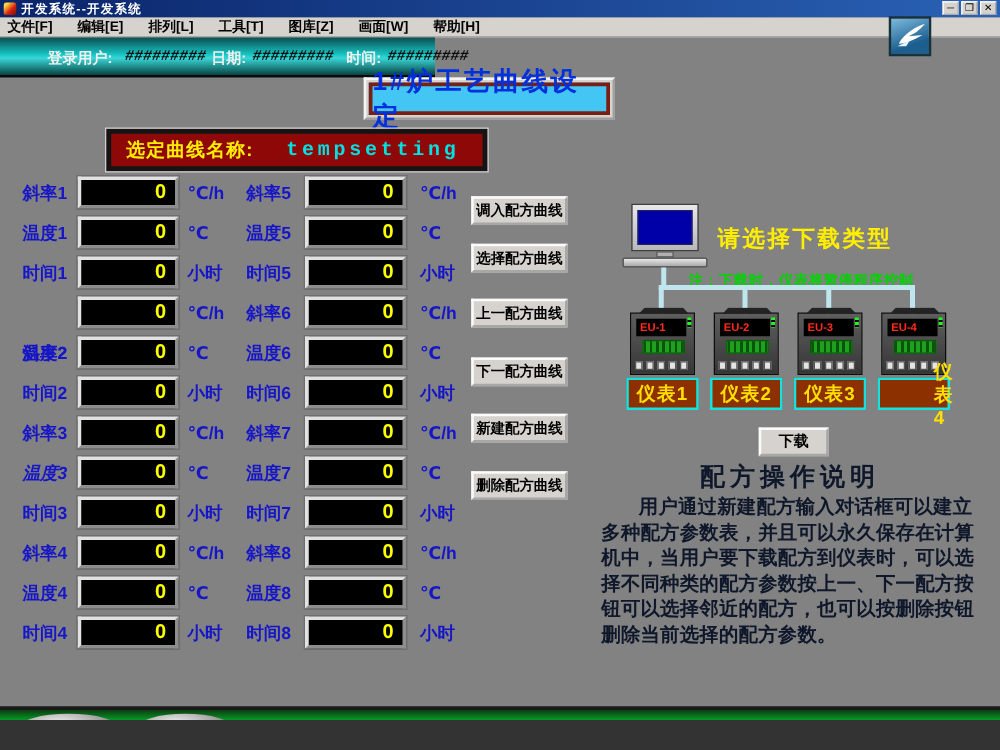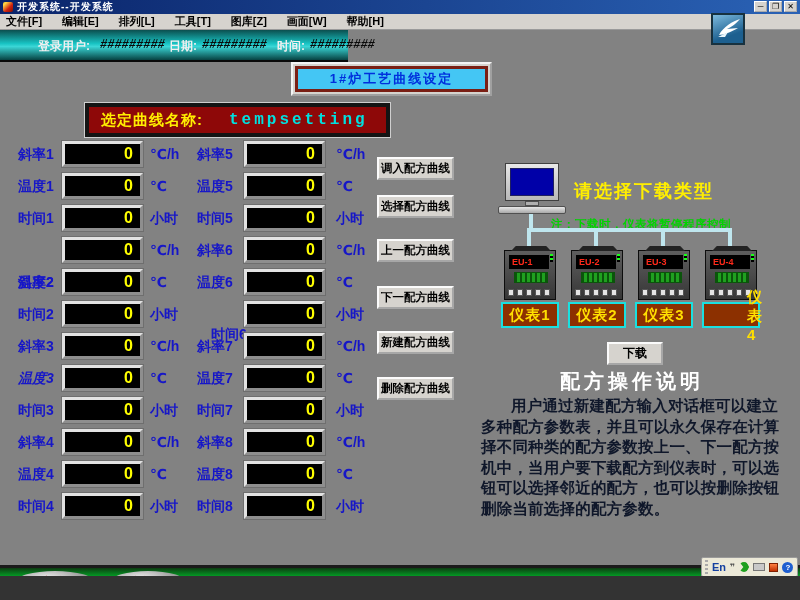--- a/index.html
+++ b/index.html
@@ -41,21 +41,21 @@
     border-radius:13px 13px 5px 5px;background:radial-gradient(circle at 40% 30%,#ff6a5a,#e01000 60%,#900000);}
   .lamp .slit{position:absolute;left:20px;top:4px;width:3px;height:13px;background:#fff;border-radius:2px;}
   .logo{position:absolute;left:711px;top:13px;width:34px;height:32px;z-index:5;
     background:linear-gradient(160deg,#7cb9dd,#1c5f8f 70%);border:2px solid #17313f;}
 
   
   .subtitle-wrap{position:absolute;left:291px;top:62px;width:201px;height:34px;
     background:#d6d3ce;border:2px outset #f4f4f4;padding:2px;}
   .subtitle{width:100%;height:100%;background:#44c6f4;border:3px solid #7a1f14;
     display:flex;align-items:center;justify-content:center;
-    color:#0030dd;font-size:13px;font-weight:bold;letter-spacing:2px;}
+    color:#0030dd;font-size:21px;font-weight:bold;letter-spacing:2px;}
 
   
   .namepanel{position:absolute;left:85px;top:103px;width:305px;height:34px;background:#8e0808;
     border:4px solid #141414;outline:1px solid #cfcfcf;display:flex;align-items:center;}
   .namelabel{color:#ffee00;font-size:15px;font-weight:bold;margin-left:12px;letter-spacing:1px;}
   .namevalue{color:#00e0e0;font-size:16px;font-weight:bold;margin-left:26px;letter-spacing:3px;
     font-family:"Liberation Mono","DejaVu Sans Mono",monospace;}
 
   
   .prow{position:absolute;left:0;width:460px;height:26px;}
@@ -96,21 +96,21 @@
   .inst .keys i{display:block;width:6px;height:7px;background:#e4e4e4;border:1px solid #555;}
   .meterbtn{position:absolute;top:302px;width:58px;height:26px;background:#8c3000;
     border:2px solid #19e0e0;display:flex;align-items:center;justify-content:center;
     color:#ffdf00;font-size:15px;font-weight:bold;letter-spacing:1px;}
   .dlbtn{position:absolute;left:607px;top:342px;width:56px;height:23px;background:#d6d3ce;
     border:2px outset #fbfbfb;display:flex;align-items:center;justify-content:center;
     font-size:12px;font-weight:bold;color:#000;}
 
   
   .instr-title{position:absolute;left:560px;top:368px;font-size:20px;font-weight:bold;
-    color:#ffffff;letter-spacing:4px;}
+    color:#0f172a;letter-spacing:4px;}
   .instr-body{position:absolute;left:481px;top:396px;width:319px;color:#0f172a;
     font-size:15.5px;font-weight:bold;line-height:20.5px;letter-spacing:0.2px;}
   .instr-body div:first-child{text-indent:30px;}
 
   
   .footline{position:absolute;left:0;top:565px;width:800px;height:3px;background:#1a1a1a;}
   .footbar{position:absolute;left:0;top:568px;width:800px;height:29px;
     background:linear-gradient(#0d3d12,#00c32c 40%,#2ae95c 55%,#063a0d);}
   .oval{position:absolute;top:3px;height:23px;border-radius:50%;
     background:radial-gradient(ellipse at 40% 30%,#ececec,#9a9a9a 55%,#5e5e5e);
@@ -224,21 +224,21 @@
         <div class="vbox" style="left: 62px;">0</div>
         <div class="punit" style="left: 150px;">℃</div>
         <div class="plabel" style="left: 197px;">温度6</div>
         <div class="vbox" style="left: 244px;">0</div>
         <div class="punit" style="left: 336px;">℃</div>
       </div>
       <div class="prow" style="top: 301px;">
         <div class="plabel" style="left: 18px;">时间2</div>
         <div class="vbox" style="left: 62px;">0</div>
         <div class="punit" style="left: 150px;">小时</div>
-        <div class="plabel" style="left: 211px; margin-top: 20px;">时间6</div>
+        <div class="plabel" style="left: 197px;">时间6</div>
         <div class="vbox" style="left: 244px;">0</div>
         <div class="punit" style="left: 336px;">小时</div>
       </div>
       <div class="prow" style="top: 333px;">
         <div class="plabel" style="left: 18px;">斜率3</div>
         <div class="vbox" style="left: 62px;">0</div>
         <div class="punit" style="left: 150px;">℃/h</div>
         <div class="plabel" style="left: 197px;">斜率7</div>
         <div class="vbox" style="left: 244px;">0</div>
         <div class="punit" style="left: 336px;">℃/h</div>
@@ -369,38 +369,29 @@
       </div>
       <div class="meterbtn" style="left: 702px; padding-left: 48px;">仪表4</div>
     </div>
 
   <div class="dlbtn">下载</div>
 
   <div class="instr-title">配方操作说明</div>
   <div class="instr-body" id="instr-body">
       <div>用户通过新建配方输入对话框可以建立</div>
       <div>多种配方参数表，并且可以永久保存在计算</div>
+      <div>机中，当用户要下载配方到仪表时，可以选</div>
       <div>择不同种类的配方参数按上一、下一配方按</div>
-      <div>机中，当用户要下载配方到仪表时，可以选</div>
       <div>钮可以选择邻近的配方，也可以按删除按钮</div>
       <div>删除当前选择的配方参数。</div>
     </div>
 
   <div class="footline"></div>
   <div class="footbar">
     <div class="oval" style="left:15px;width:80px">配方参数</div>
     <div class="oval" style="left:110px;width:76px">返回</div>
   </div>
   <div class="bottomstrip"></div>
 
-  <div class="langbar">
-    <div class="grip"></div>
-    <span class="lang-en">En</span>
-    <span class="lang-q">❞</span>
-    <div class="moon"></div>
-    <div class="kbd"></div>
-    <div class="redico"></div>
-    <div class="helpico">?</div>
-  </div>
 
   <div class="toolbox">工具箱</div>
 
 </div>
 
 </body></html>

